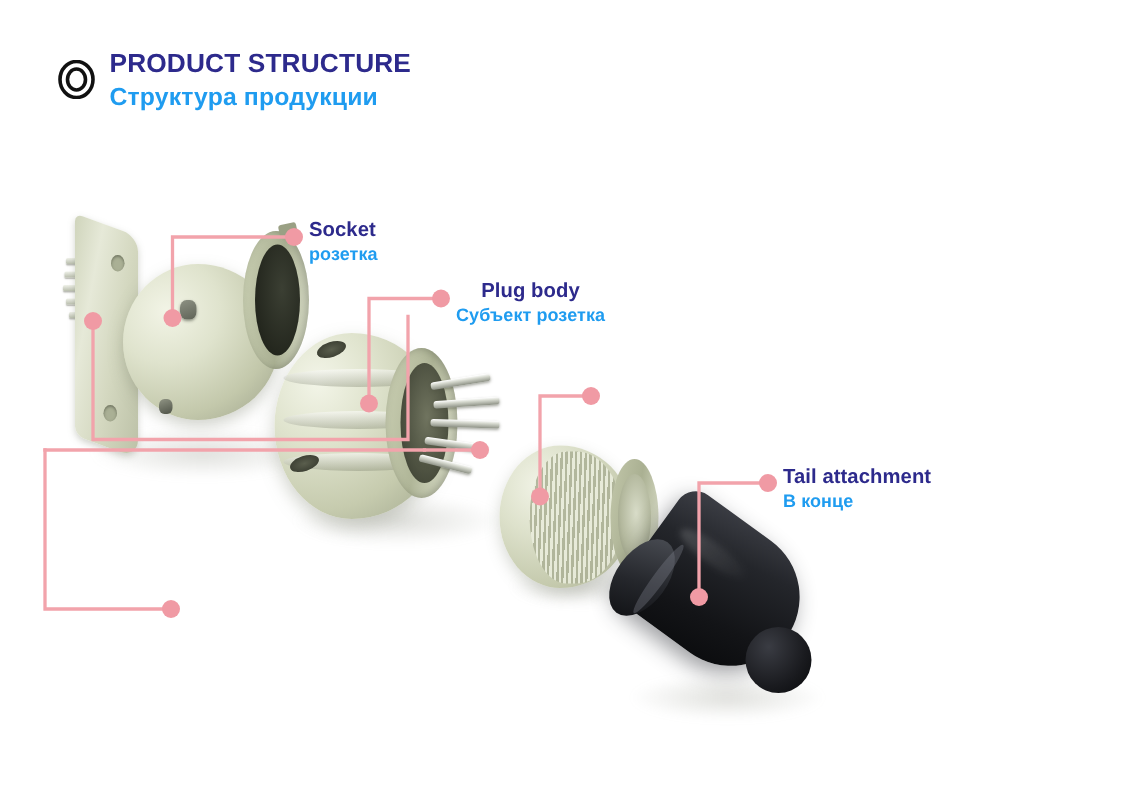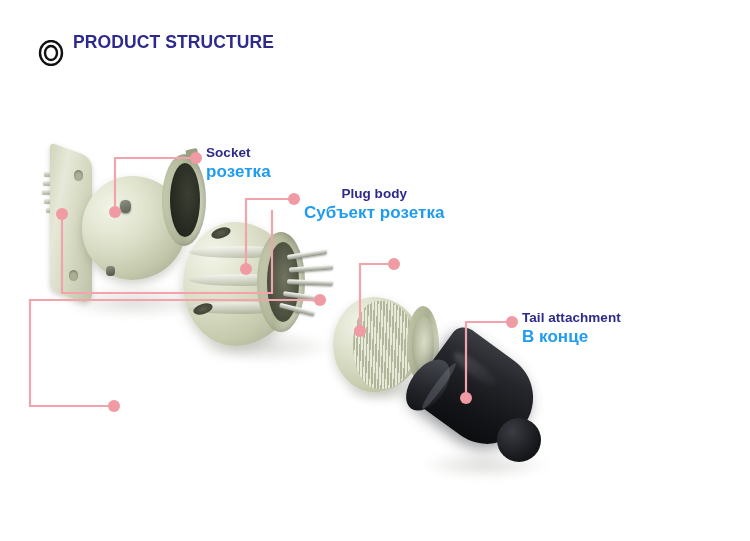--- a/index.html
+++ b/index.html
@@ -63,21 +63,21 @@
   }
   .callout .lbl-en {
     display: block;
     font-size: 13.5px;
     font-weight: bold;
     color: #2d2a8c;
     letter-spacing: 0.05px;
   }
   .callout .lbl-ru {
     display: block;
-    font-size: 17px;
+    font-size: 12px;
     font-weight: bold;
     color: #1f9cf0;
     letter-spacing: 0.05px;
     margin-top: 3px;
   }
 
   
   #leaders {
     position: absolute;
     left: 0; top: 0;
@@ -317,20 +317,21 @@
 
 <div id="page">
 
   <div id="header">
     <svg id="header-icon" viewBox="0 0 26 26">
       <ellipse cx="13" cy="13" rx="11" ry="12" fill="none" stroke="#111111" stroke-width="2.4"></ellipse>
       <ellipse cx="13" cy="13" rx="6" ry="7" fill="none" stroke="#111111" stroke-width="2.4"></ellipse>
     </svg>
     <div id="header-text">
       <span class="title-en">PRODUCT STRUCTURE</span>
+      <span class="title-ru">Структура продукции</span>
     </div>
   </div>
 
   <div id="stage">
 
     <div class="shadow" style="left:60px; top:285px; width:150px; height:34px;"></div>
     <div class="shadow" style="left:195px; top:330px; width:140px; height:34px;"></div>
     <div class="shadow" style="left:340px; top:378px; width:95px; height:26px;"></div>
     <div class="shadow" style="left:420px; top:450px; width:130px; height:30px;"></div>
 

